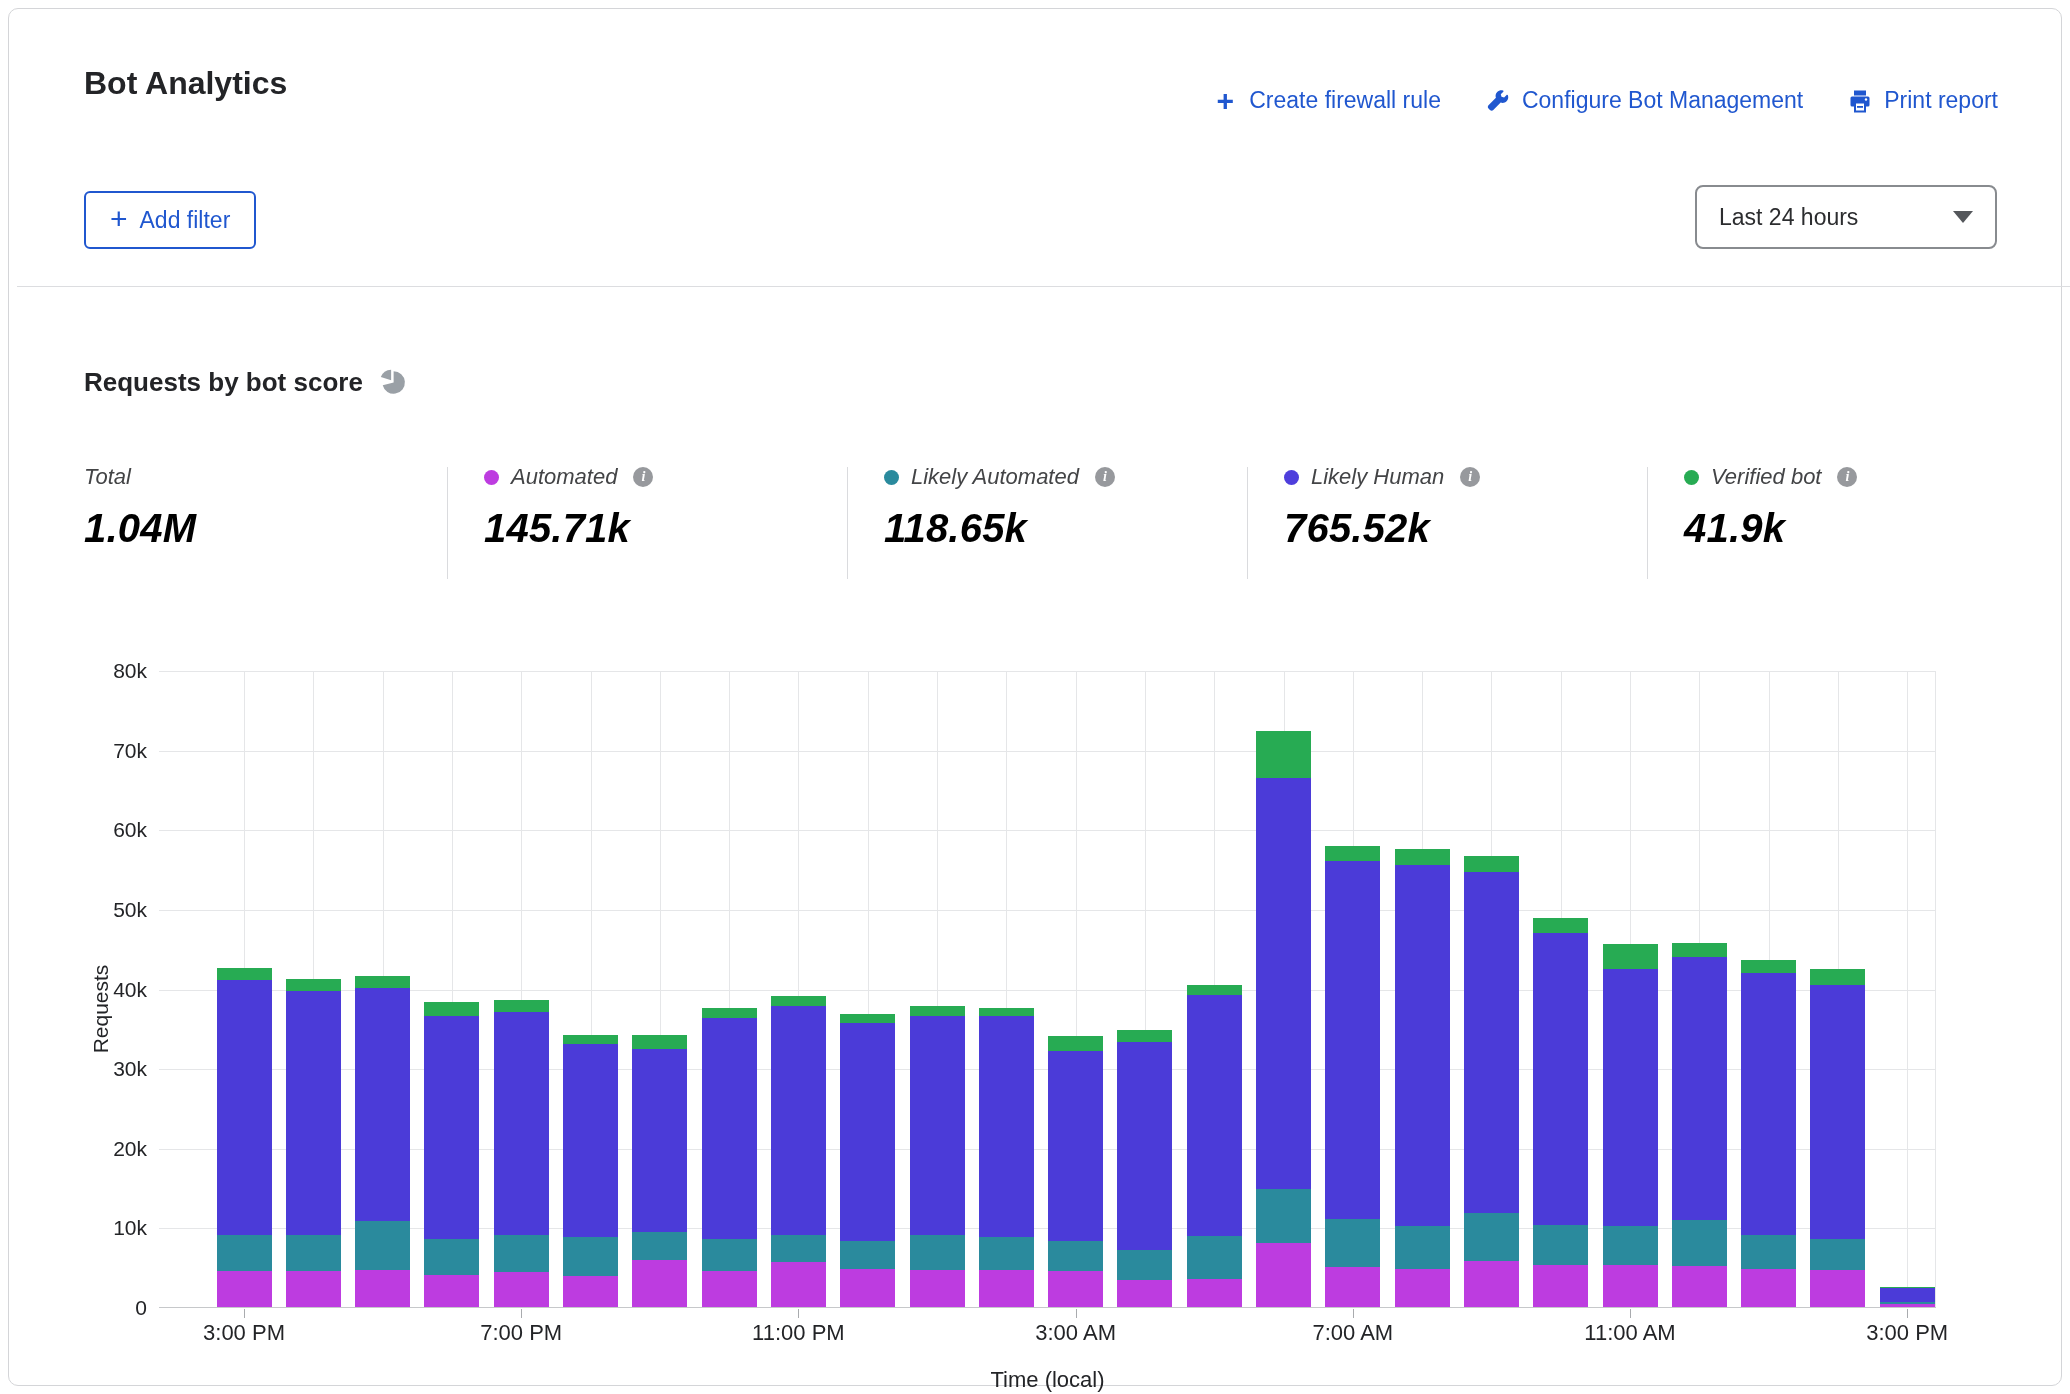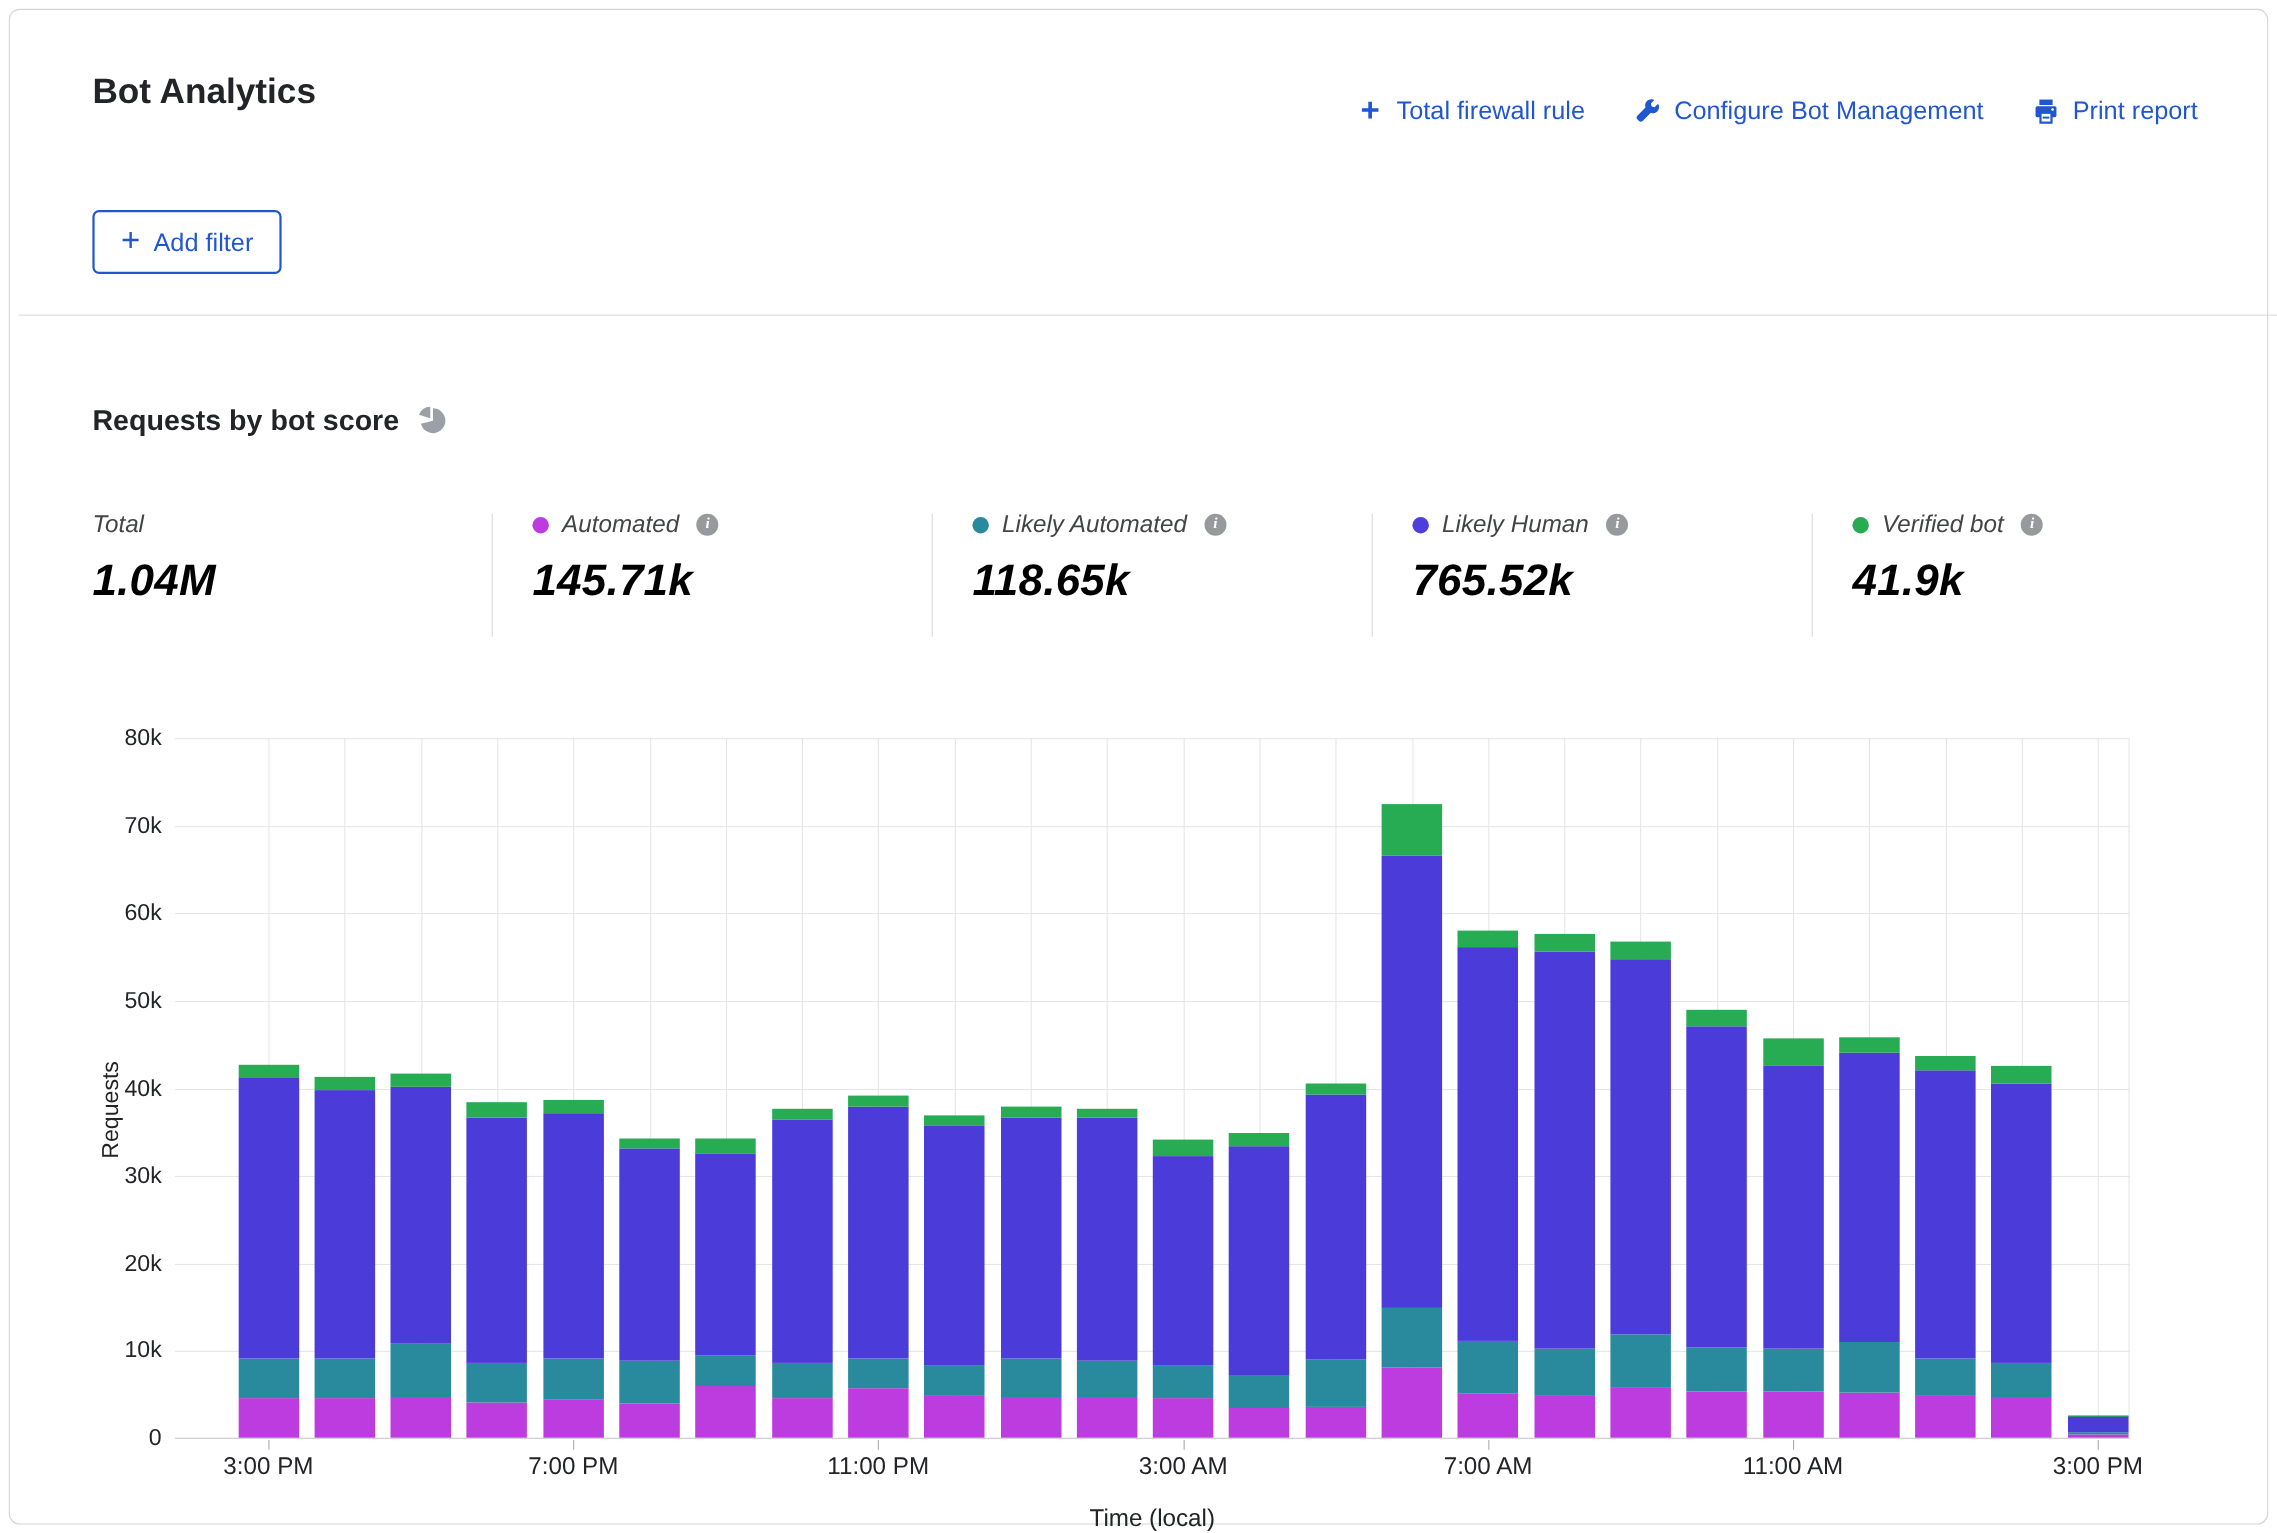--- a/index.html
+++ b/index.html
@@ -69,21 +69,21 @@
     font-size:22px; color:#232427; }
 </style>
 </head>
 <body>
 
 <div class="card">
   <div class="page-title">Bot Analytics</div>
   <div class="header-actions">
       <a class="action">
         <span class="ic plus-glyph">+</span>
-        <span>Total firewall rule</span>
+        <span>Create firewall rule</span>
       </a>
       <a class="action">
         <span class="ic">
           <svg viewBox="0 0 24 24">
             <path fill="#2057cf" d="M21.9 6.3c-.2-.6-.9-.7-1.3-.3l-2.5 2.5-2.6-.7-.7-2.6 2.5-2.5c.4-.4.3-1.1-.3-1.3-2-.6-4.3 0-5.8 1.5-1.6 1.6-2 3.9-1.3 5.9l-7.4 7.4c-.9.9-.9 2.4 0 3.3l1.5 1.5c.9.9 2.4.9 3.3 0l7.4-7.4c2 .7 4.3.3 5.9-1.3 1.5-1.5 2.1-3.8 1.3-6z"></path>
           </svg>
         </span>
         <span>Configure Bot Management</span>
       </a>
       <a class="action">
@@ -98,20 +98,24 @@
         </span>
         <span>Print report</span>
       </a>
     </div>
 
   <button class="add-filter-btn">
     <span class="plus">+</span>
     <span>Add filter</span>
   </button>
 
+  <div class="time-range">
+    <span>Last 24 hours</span>
+    <span class="caret"></span>
+  </div>
 
   <div class="header-divider"></div>
 
   <div class="section-title">
     <span>Requests by bot score</span>
     <svg viewBox="0 0 24 24">
       <path d="M13 12 L13 2 A10 10 0 1 1 3.3 14.4 Z" fill="#9aa0a6"></path>
       <path d="M10.8 10 L10.8 0.6 A10 10 0 0 0 1.6 7.2 Z" fill="#9aa0a6"></path>
     </svg>
   </div>

